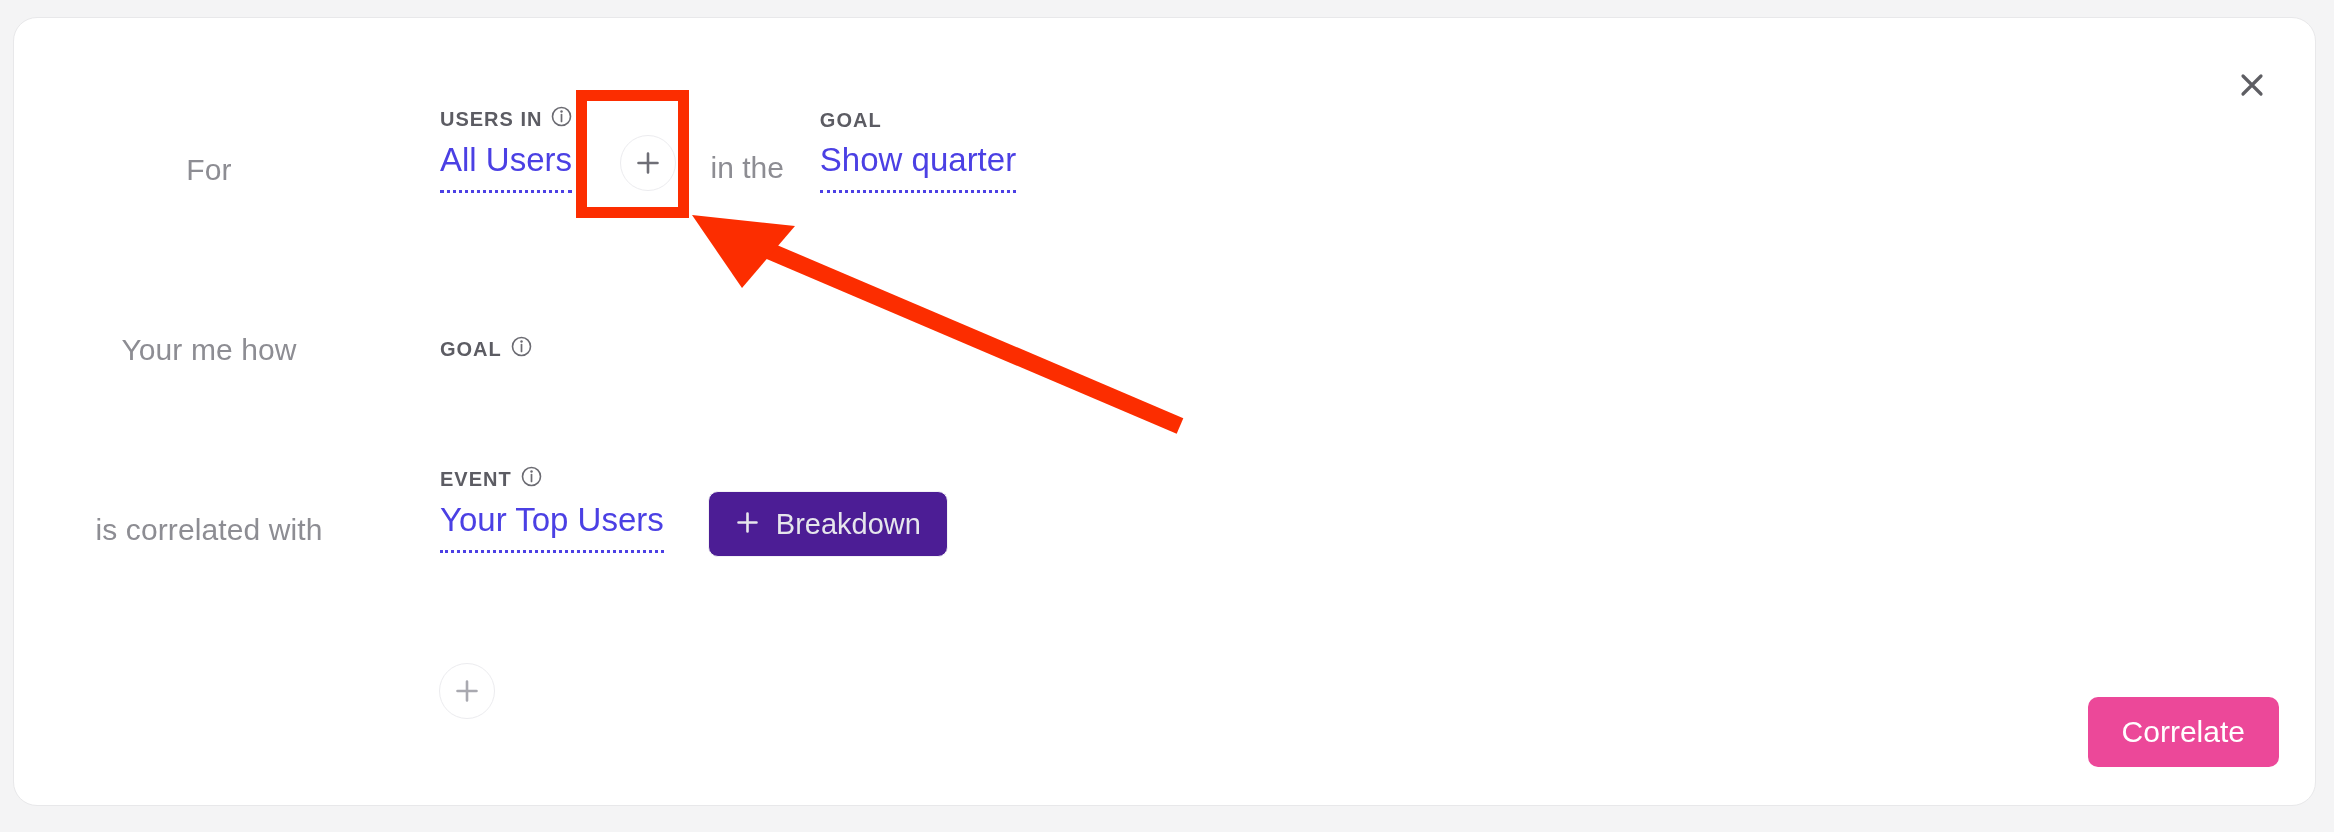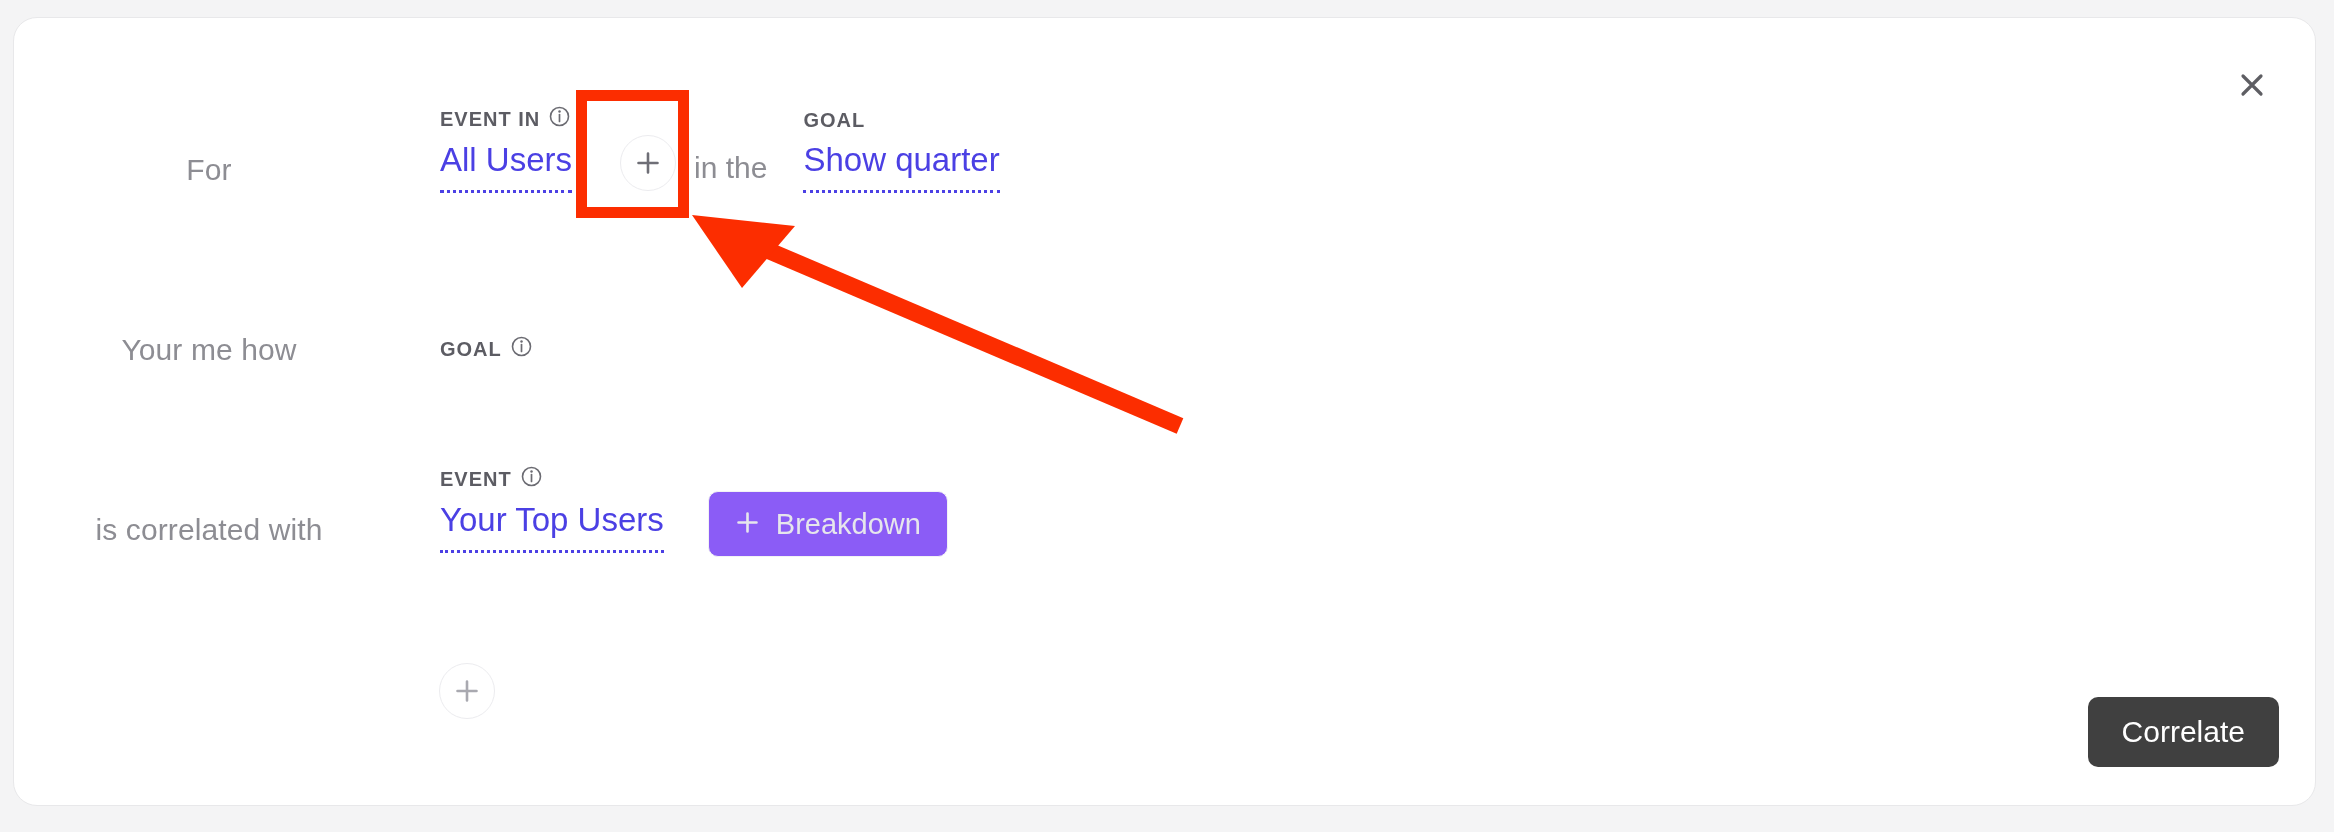--- a/index.html
+++ b/index.html
@@ -103,21 +103,21 @@
     border-bottom: 3px dotted #4b40e4;
     cursor: pointer;
     display: inline-block;
   }
 
   .inline-word {
     font-size: 30px;
     color: #8d8d93;
     white-space: nowrap;
     padding-bottom: 26px;
-    margin-left: 18px;
+    margin-left: 34px;
   }
 
   
   .circle-add {
     width: 56px;
     height: 56px;
     border-radius: 50%;
     border: 1.5px solid #ececef;
     background: #fff;
     display: flex;
@@ -139,21 +139,21 @@
   .breakdown {
     margin-left: 44px;
     margin-bottom: 14px;
     height: 66px;
     padding: 0 26px;
     display: flex;
     align-items: center;
     gap: 16px;
     border: 1px solid #f2f2f5;
     border-radius: 10px;
-    background: #8b5cf6;
+    background: #4c1d95;
     cursor: pointer;
   }
   .breakdown .bk-plus { display: block; }
   .breakdown .bk-text {
     font-size: 29px;
     color: #e6e6ec;
     white-space: nowrap;
   }
 
   
@@ -161,21 +161,21 @@
     position: absolute;
     left: 425px;
     top: 645px;
   }
 
   
   .correlate-btn {
     position: absolute;
     right: 36px;
     bottom: 38px;
-    background: #404040;
+    background: #ec4899;
     color: #ffffff;
     font-size: 30px;
     border: none;
     border-radius: 10px;
     padding: 20px 34px;
     cursor: pointer;
     font-family: "Liberation Sans", sans-serif;
     line-height: 1;
   }
 
@@ -213,21 +213,21 @@
       </span>
     </div>
 
     <div class="rows">
 
       <div class="row r-users">
         <div class="prefix">For</div>
 
         <div class="field">
           <div class="lbl">
-            <span>EVENT IN</span>
+            <span>USERS IN</span>
             <span class="info-icon">
               <svg width="21" height="21" viewBox="0 0 21 21">
                 <circle cx="10.5" cy="10.5" r="9" fill="none" stroke="#6b6b72" stroke-width="1.6"></circle>
                 <circle cx="10.5" cy="5.6" r="1.25" fill="#6b6b72"></circle>
                 <path d="M10.5 8.6 L10.5 15.4" stroke="#6b6b72" stroke-width="1.7" stroke-linecap="round"></path>
               </svg>
             </span>
           </div>
           <div class="val">All Users</div>
         </div>

